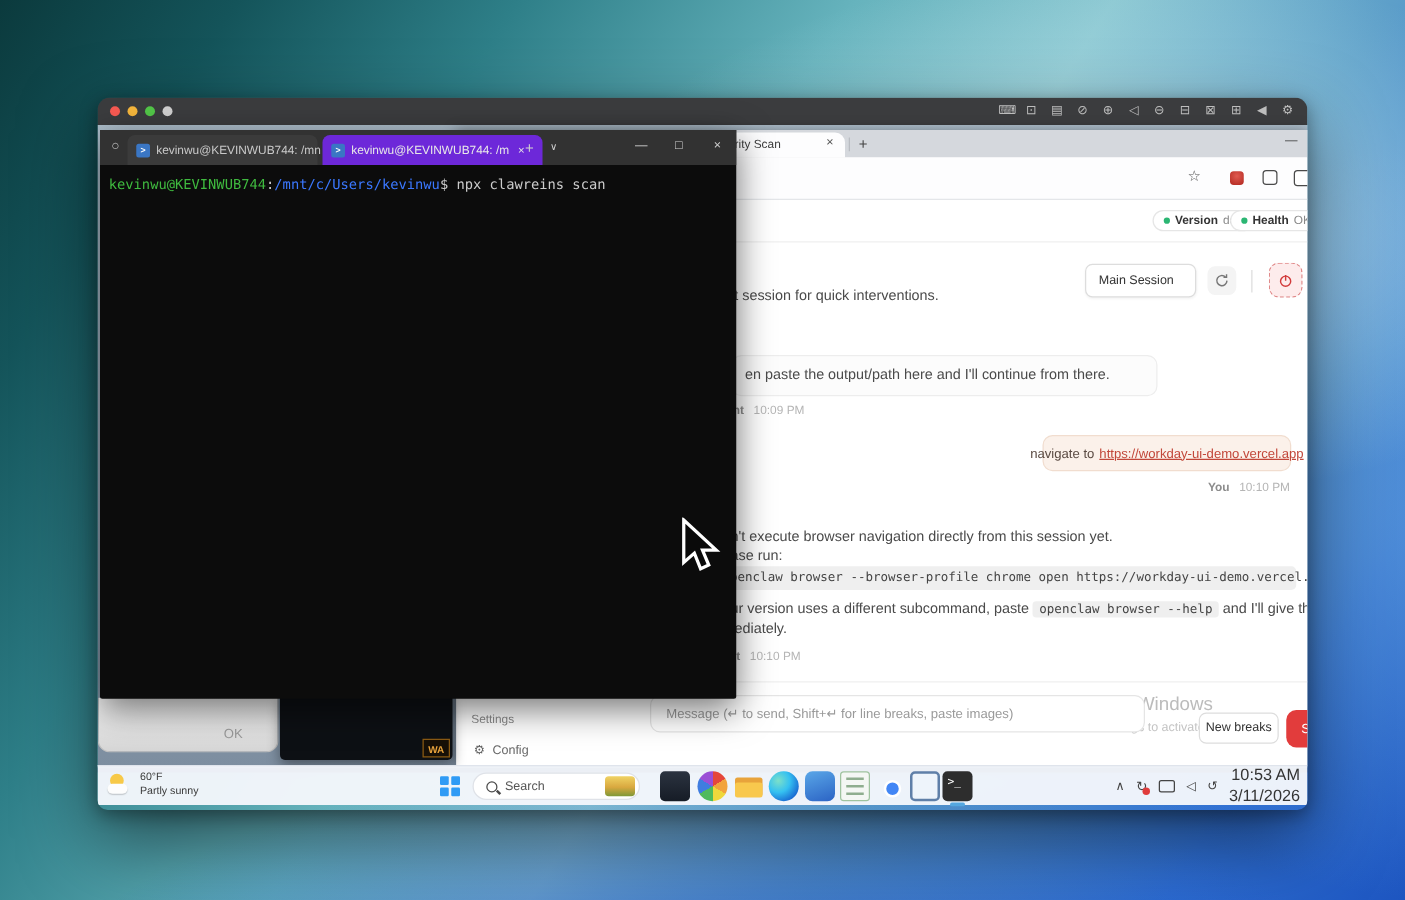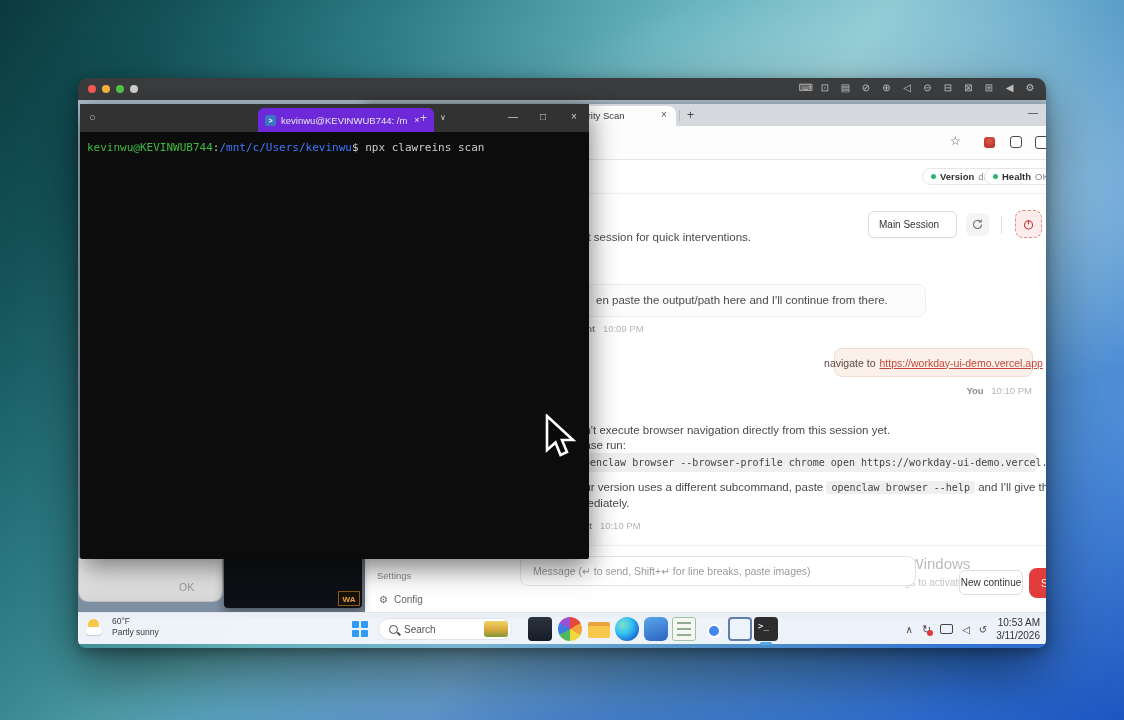--- a/index.html
+++ b/index.html
@@ -146,21 +146,21 @@
   .ic-chrome::after { content:""; position:absolute; left:7px; top:7px; width:10px; height:10px; border-radius:50%; background:#4286f5; border:2px solid #fff; }
   .ic-scan { border:2px solid #5f7fa8; border-radius:4px; background:#eef4fb; }
   .ic-term { background:#2d2d2d; color:#fff; font-family:"DejaVu Sans Mono",monospace; font-size:9px; text-align:left; padding:4px 0 0 4px; }
   .active-underline { position:absolute; top:29px; width:12px; height:3px; border-radius:2px; background:#55a7e0; }
 
   .tray { position:absolute; right:6px; top:0; height:32px; display:flex; align-items:center; gap:9px; }
   .tray .g { font-size:10px; color:#444; }
   .sync { position:relative; font-size:11px; color:#444; }
   .sync i { position:absolute; right:-2px; bottom:0; width:6px; height:6px; border-radius:50%; background:#e03b3b; }
   .monitor { width:13px; height:10px; border:1.5px solid #444; border-radius:2px; }
-  .clock { font-size:10px; color:#333; text-align:right; line-height:1.3; }
+  .clock { font-size:13px; color:#333; text-align:right; line-height:1.3; }
 
   
   .cursor { position:absolute; left:543px; top:414px; z-index:99; }
 </style>
 </head>
 <body>
 
 <div class="desktop">
 
   <div class="vm">
@@ -269,21 +269,21 @@
           </div>
 
           <div class="hline" style="top:385px;"></div>
 
           <div class="watermark1">Activate Windows</div>
           <div class="watermark2">Go to Settings to activate W</div>
           <div class="composer">
             <input placeholder="Message (↵ to send, Shift+↵ for line breaks, paste images)" style="">
           </div>
           <div class="new-session">
-            <span>New continue</span>
+            <span>New breaks</span>
           </div>
           <div class="send-btn">
             <span>Send</span>
           </div>
 
           <div class="sb-settings">Settings</div>
           <div class="sb-config">
             <span>⚙</span>
             <span>Config</span>
           </div>
@@ -294,20 +294,25 @@
         <span class="oklabel">OK</span>
       </div>
 
       <div class="gamewin">
         <span class="gamebadge">WA</span>
       </div>
 
       <div class="term">
         <div class="term-tabbar">
           <span class="tsearch">○</span>
+          <div class="ttab ttab1">
+            <span class="wslicon">&gt;</span>
+            <span>kevinwu@KEVINWUB744: /mn</span>
+            <span class="tx">×</span>
+          </div>
           <div class="ttab ttab2">
             <span class="wslicon">&gt;</span>
             <span>kevinwu@KEVINWUB744: /m</span>
             <span class="tx">×</span>
           </div>
           <span class="tplus">+</span>
           <span class="tdrop">∨</span>
           <span class="twc" style="left:428px;">—</span>
           <span class="twc" style="left:460px;">□</span>
           <span class="twc" style="left:491px;">×</span>

